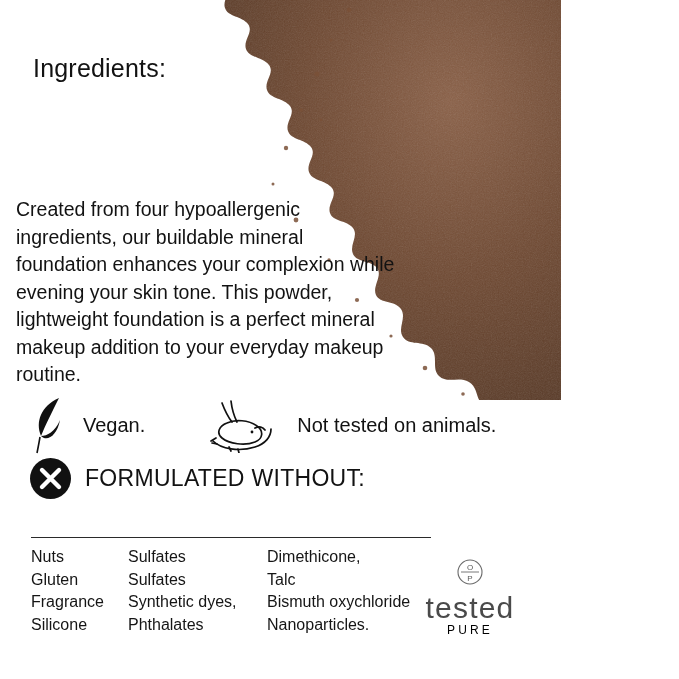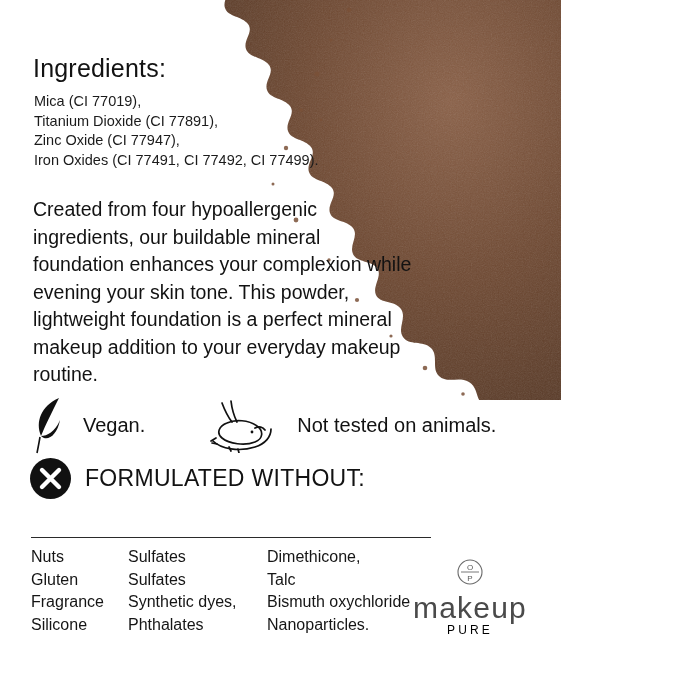--- a/index.html
+++ b/index.html
@@ -53,21 +53,21 @@
   .ingredients-list {
     position: absolute;
     left: 34px;
     top: 92px;
     font-size: 14.5px;
     line-height: 19.5px;
     color: #1b1b1b;
   }
   .description {
     position: absolute;
-    left: 33px;
+    left: 16px;
     top: 196px;
     width: 380px;
     font-size: 19.5px;
     line-height: 27.5px;
     color: #121212;
   }
 
   
   .badges {
     position: absolute;
@@ -220,24 +220,20 @@
           <circle cx="276" cy="330" r="2.1"></circle>
         <circle cx="310" cy="366" r="1.6"></circle>
           <circle cx="344" cy="398" r="2.3"></circle>
         <circle cx="382" cy="424" r="1.8"></circle>
           <circle cx="418" cy="448" r="2.0"></circle>
       </g>
     </svg>
   </div>
 
   <div class="ingredients-title">Ingredients:</div>
-  <div class="ingredients-list" style="white-space: pre-line;">Mica (CI 77019),
-Titanium Dioxide (CI 77891),
-Zinc Oxide (CI 77947),
-Iron Oxides (CI 77491, CI 77492, CI 77499).</div>
 
   <div class="description">Created from four hypoallergenic ingredients, our buildable mineral foundation enhances your complexion while evening your skin tone. This powder, lightweight foundation is a perfect mineral makeup addition to your everyday makeup routine.</div>
 
   <div class="badges">
 
     <div class="badge">
       <svg class="leaf-icon" viewBox="0 0 30 58" xmlns="http://www.w3.org/2000/svg">
         <path d="M26 2 C8 10, 2 26, 8 40 C12 30, 18 18, 26 2 Z" fill="#111"></path>
         <path d="M8 40 C14 46, 24 40, 27 24 C22 36, 14 40, 8 40 Z" fill="#111"></path>
         <path d="M7 41 C6 47, 5 52, 4 57" stroke="#111" stroke-width="1.6" fill="none"></path>
@@ -294,17 +290,17 @@
     </div>
   </div>
 
   <div class="brand">
     <svg class="brand-mark" viewBox="0 0 26 26" xmlns="http://www.w3.org/2000/svg">
       <circle cx="13" cy="13" r="12" fill="none" stroke="#6a6a6a" stroke-width="1.1"></circle>
       <line x1="4" y1="13" x2="22" y2="13" stroke="#6a6a6a" stroke-width="0.9"></line>
       <text x="13" y="11" text-anchor="middle" font-family="Liberation Sans, sans-serif" font-size="8" fill="#5a5a5a">O</text>
       <text x="13" y="22" text-anchor="middle" font-family="Liberation Sans, sans-serif" font-size="8" fill="#5a5a5a">P</text>
     </svg>
-    <div class="brand-name">makeup</div>
+    <div class="brand-name">tested</div>
     <div class="brand-sub">PURE</div>
   </div>
 
 </div>
 
 </body></html>

